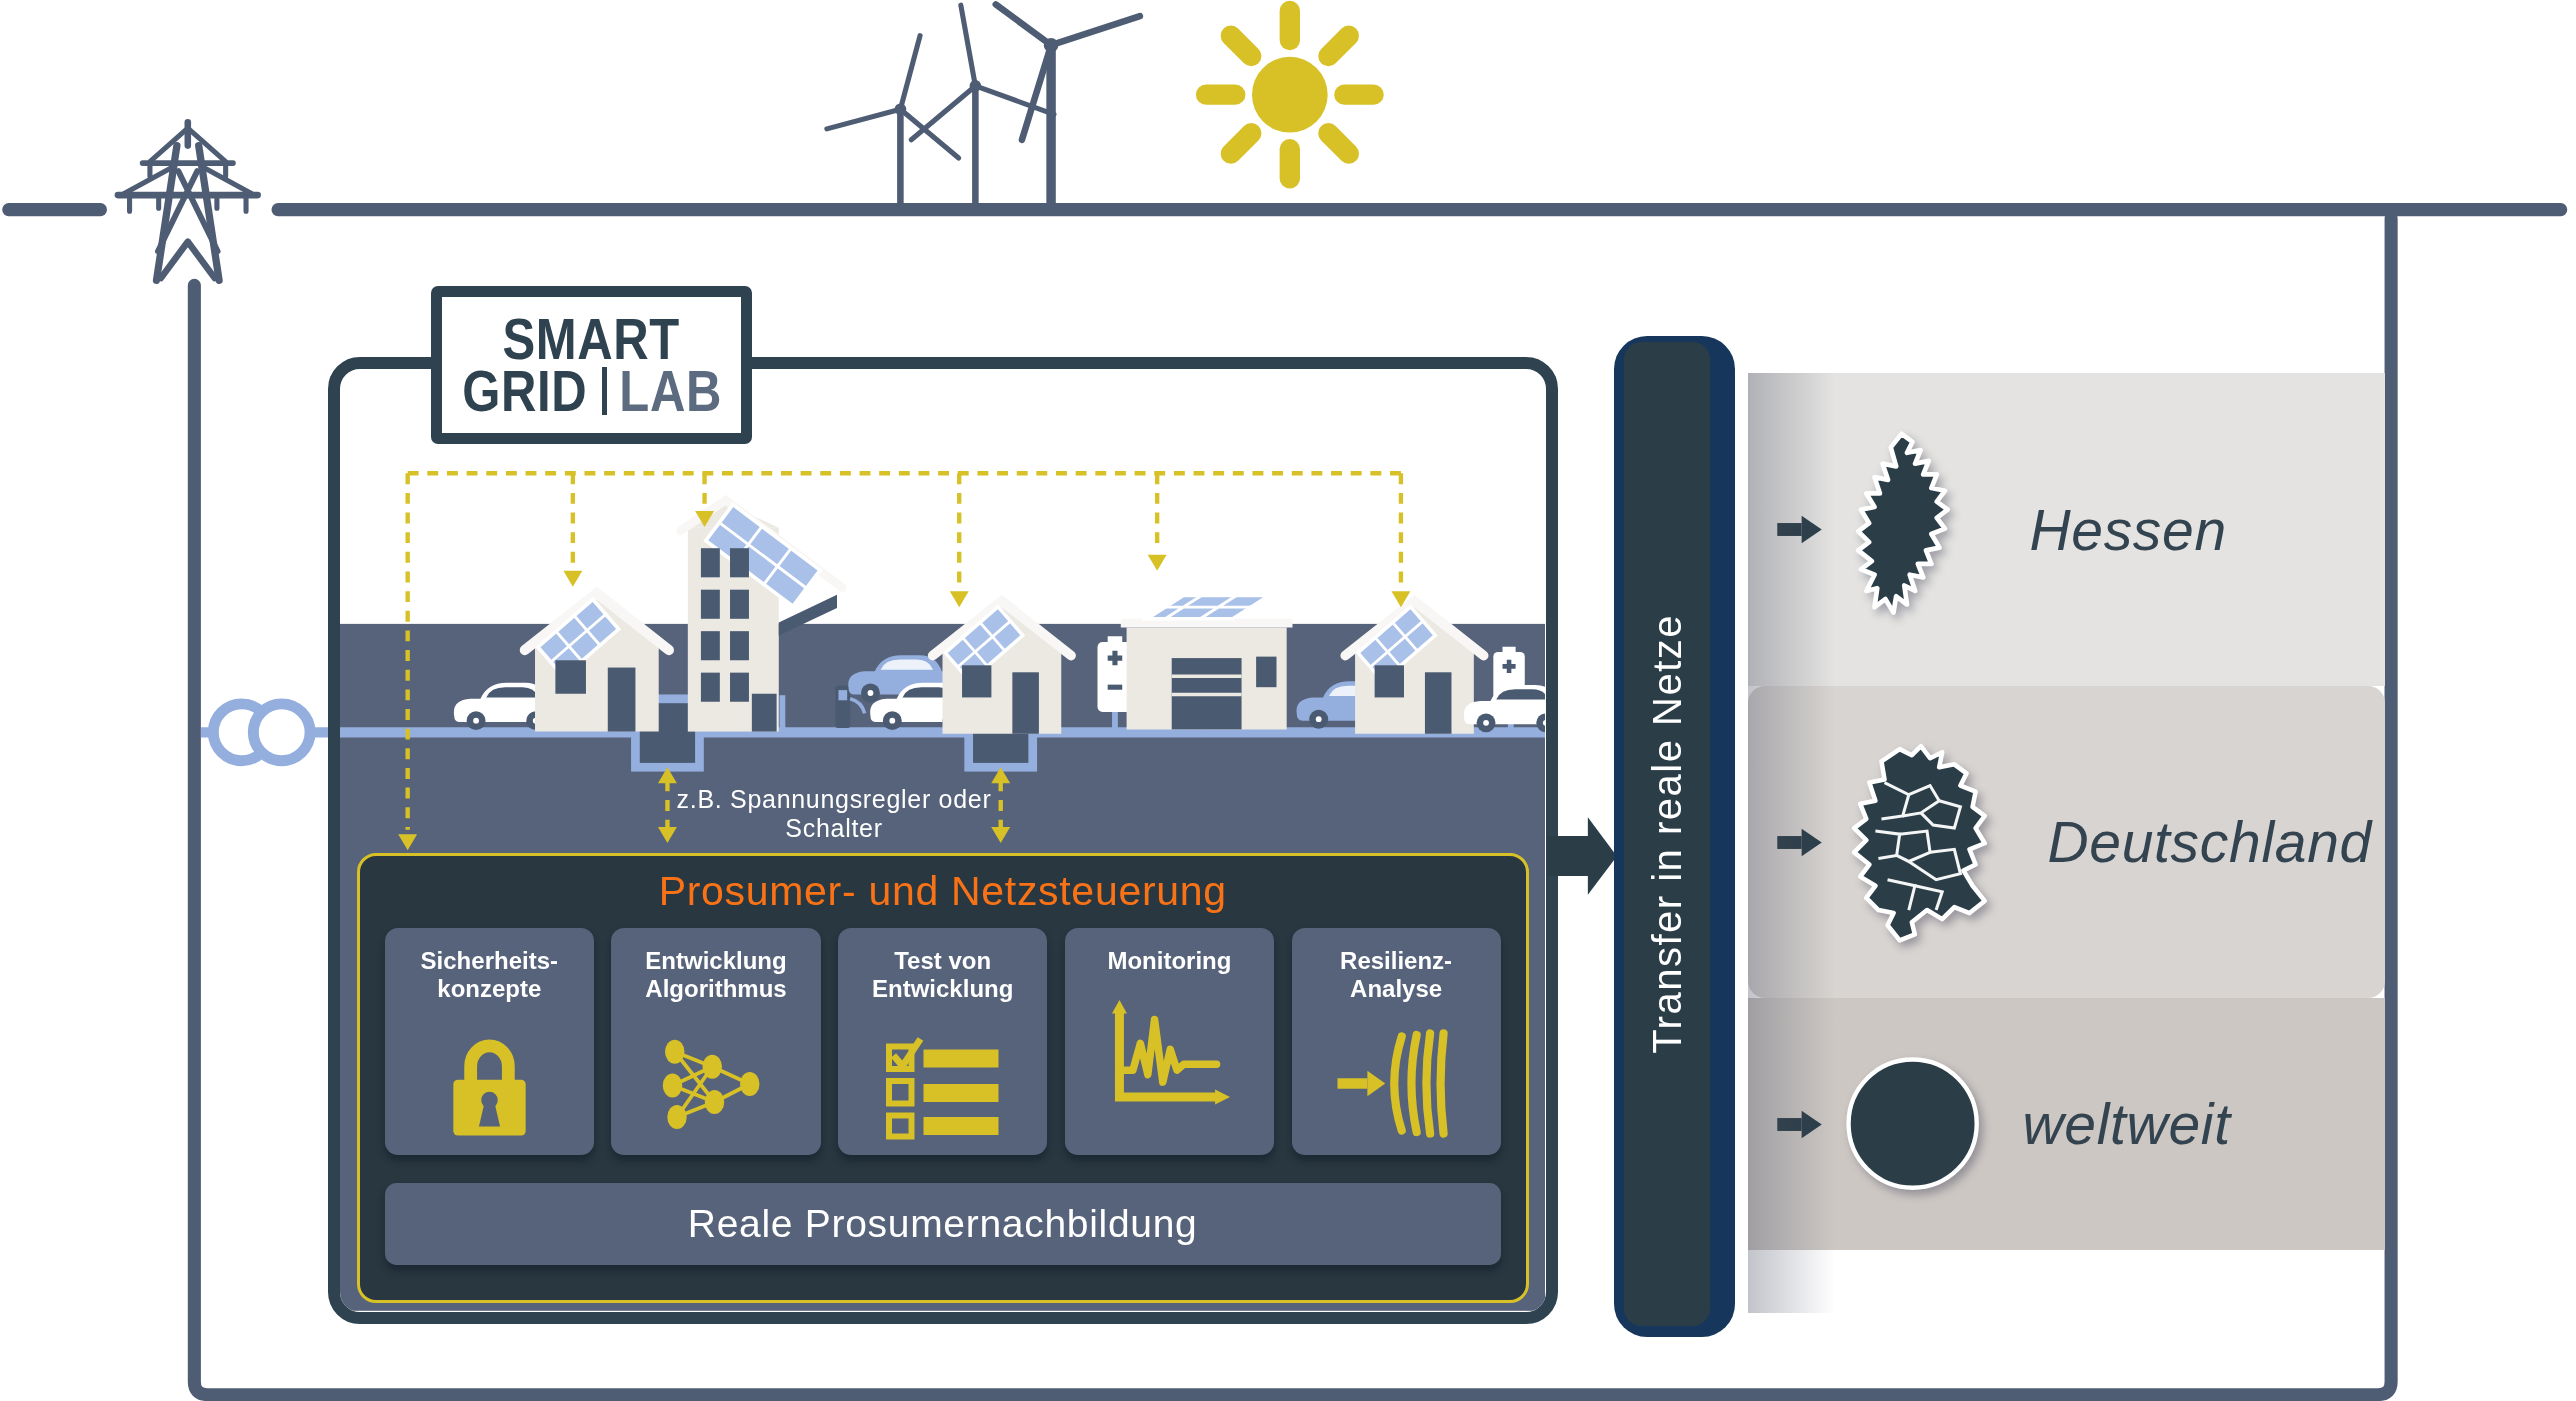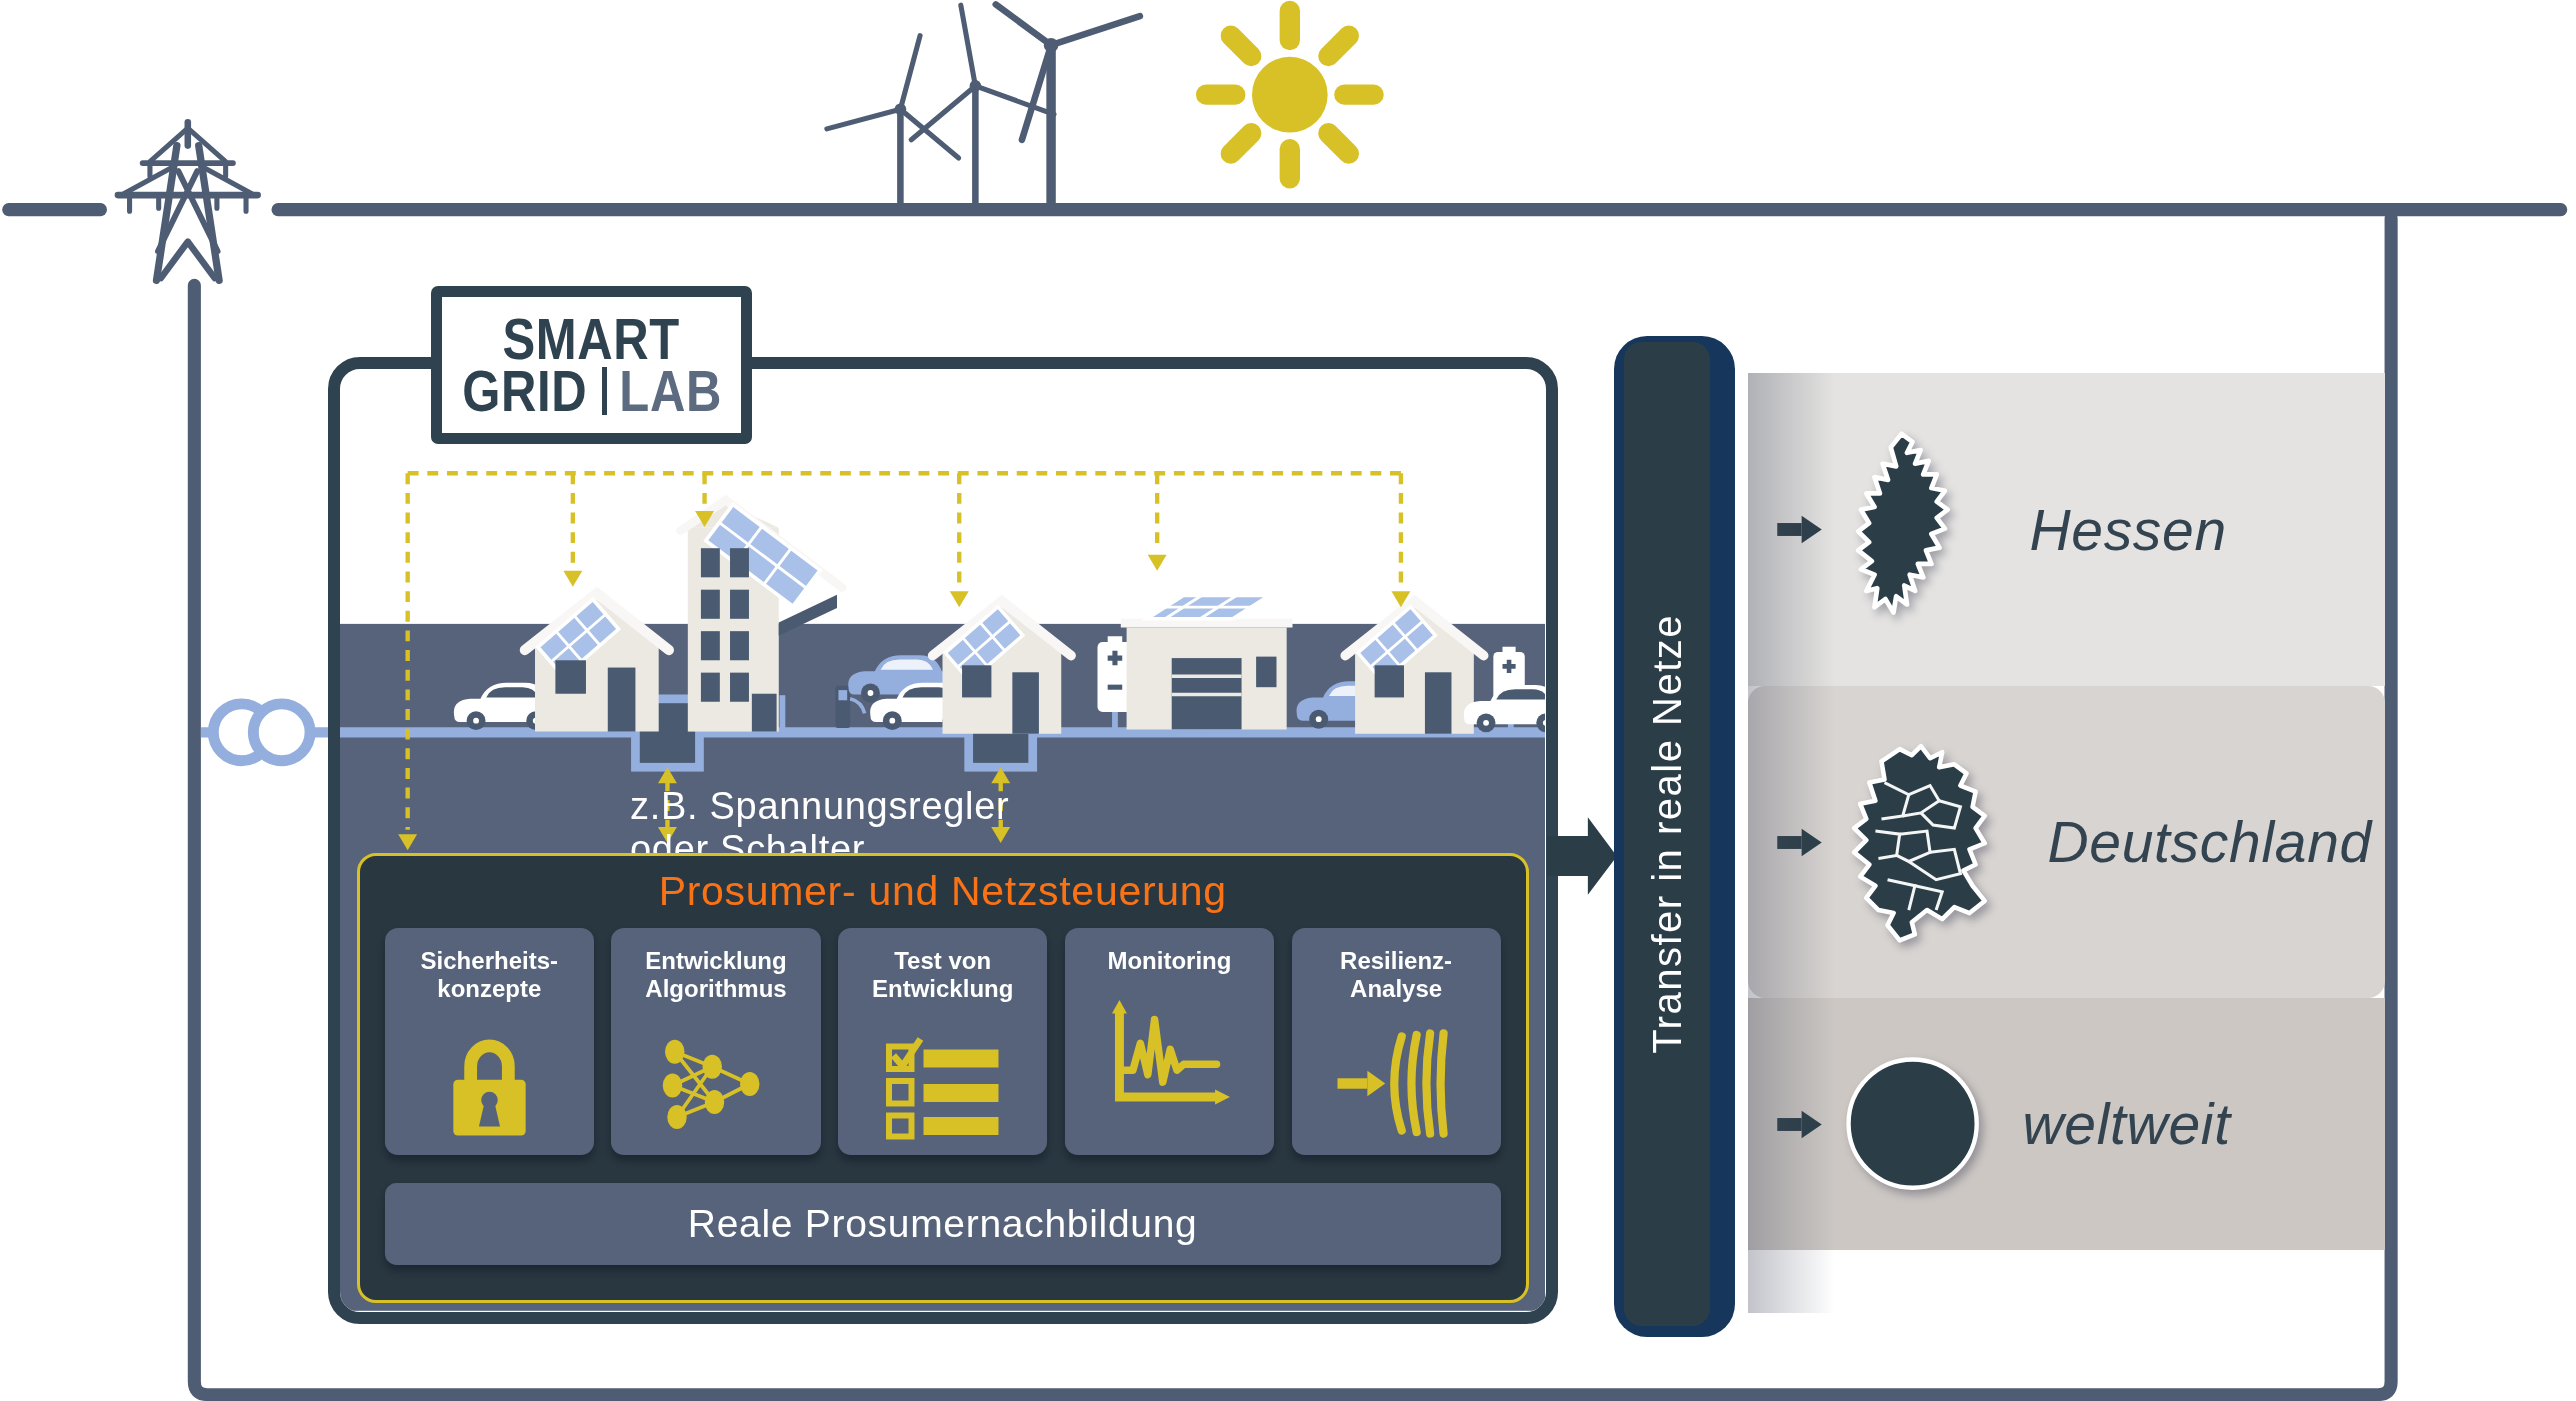--- a/index.html
+++ b/index.html
@@ -4,22 +4,22 @@
 <style>
   html,body{margin:0;padding:0;width:2576px;height:1402px;background:#ffffff;overflow:hidden;
             font-family:"Liberation Sans",sans-serif;}
   .abs{position:absolute;}
   
   #frame-svg{left:0;top:0;width:2576px;height:1402px;z-index:1;}
   
   #lab-box{left:328px;top:357px;width:1230px;height:967px;box-sizing:border-box;
            border:12.4px solid #2E4250;border-radius:32px;background:#fff;overflow:hidden;z-index:2;}
   #scene-svg{left:0;top:0;width:1205px;height:942px;}
-  #caption{left:290px;top:416px;width:408px;color:#fff;
-           font-size:38px;font-weight:300;letter-spacing:0.7px;z-index:3;}
+  #caption{left:290px;top:416px;width:408px;text-align:center;color:#fff;
+           font-size:25px;font-weight:300;letter-spacing:0.7px;z-index:3;}
   
   #panel{left:16.7px;top:484px;width:1172px;height:450px;box-sizing:border-box;z-index:4;
          background:#293741;border:3.6px solid #D8C027;border-radius:19px;padding:0 25px;}
   #panel-title{margin-top:11.6px;text-align:center;color:#f97316;font-size:41px;font-weight:300;letter-spacing:0.7px;}
   #pbox-row{display:flex;gap:17.5px;margin-top:13px;}
   .pbox{flex:1;height:227px;background:#56637A;border-radius:13px;box-sizing:border-box;
         box-shadow:0 5.8px 7.3px rgba(8,18,28,.38);text-align:center;padding-top:19px;}
   .pbox-label{display:block;color:#fff;font-size:24px;font-weight:bold;line-height:1.2;}
   .pbox-icon{margin-top:11.6px;display:flex;justify-content:center;align-items:flex-end;height:124px;}
   #bottom-bar{margin-top:28px;height:82px;background:#56637A;border-radius:11.6px;

